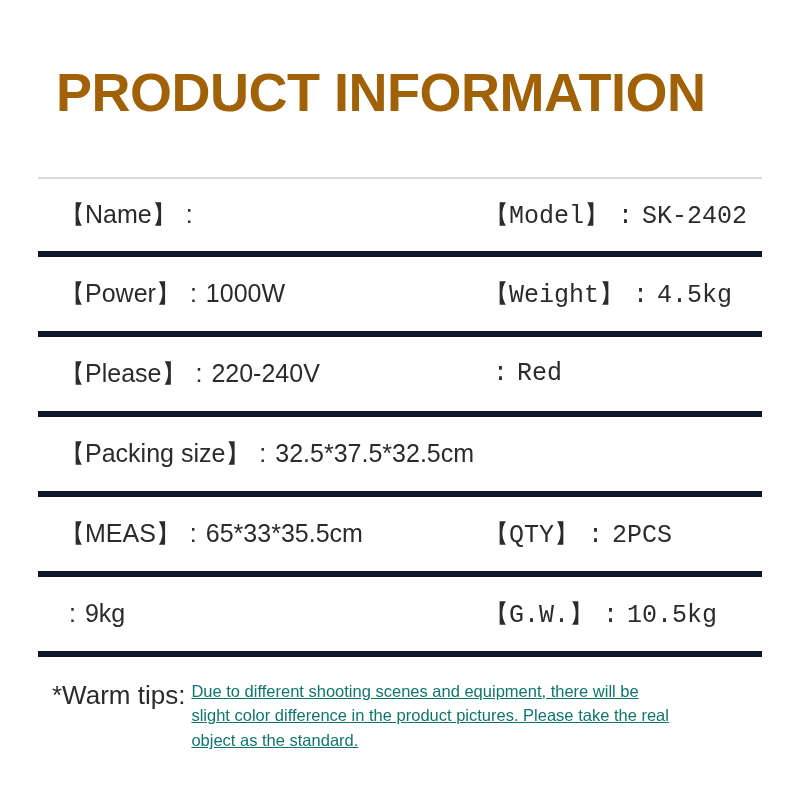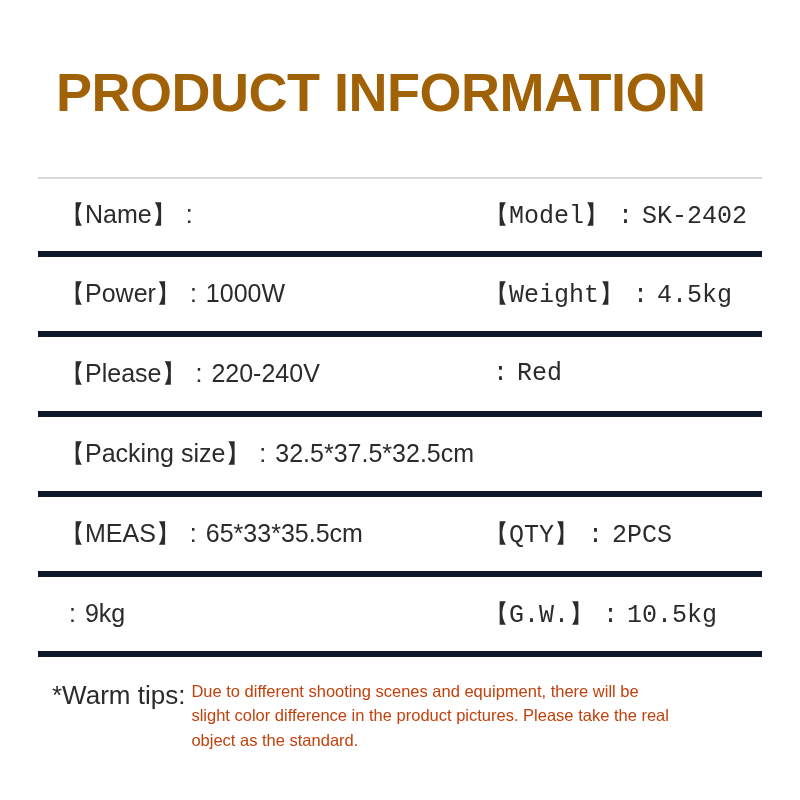--- a/index.html
+++ b/index.html
@@ -89,23 +89,24 @@
   .tips-label {
     font-size: 26px;
     color: #2b2b2b;
     white-space: nowrap;
     line-height: 1.15;
     padding-top: 2px;
   }
   .tips-text {
     font-size: 16.5px;
     line-height: 1.5;
-    color: #c2410c;
+    color: #0f766e;
     padding-left: 6px;
     max-width: 480px;
+    text-decoration: underline;
   }
 </style>
 </head>
 <body>
 
 <div class="sheet">
 
   <h1 class="title">PRODUCT INFORMATION</h1>
 
   <div class="spec-table">

